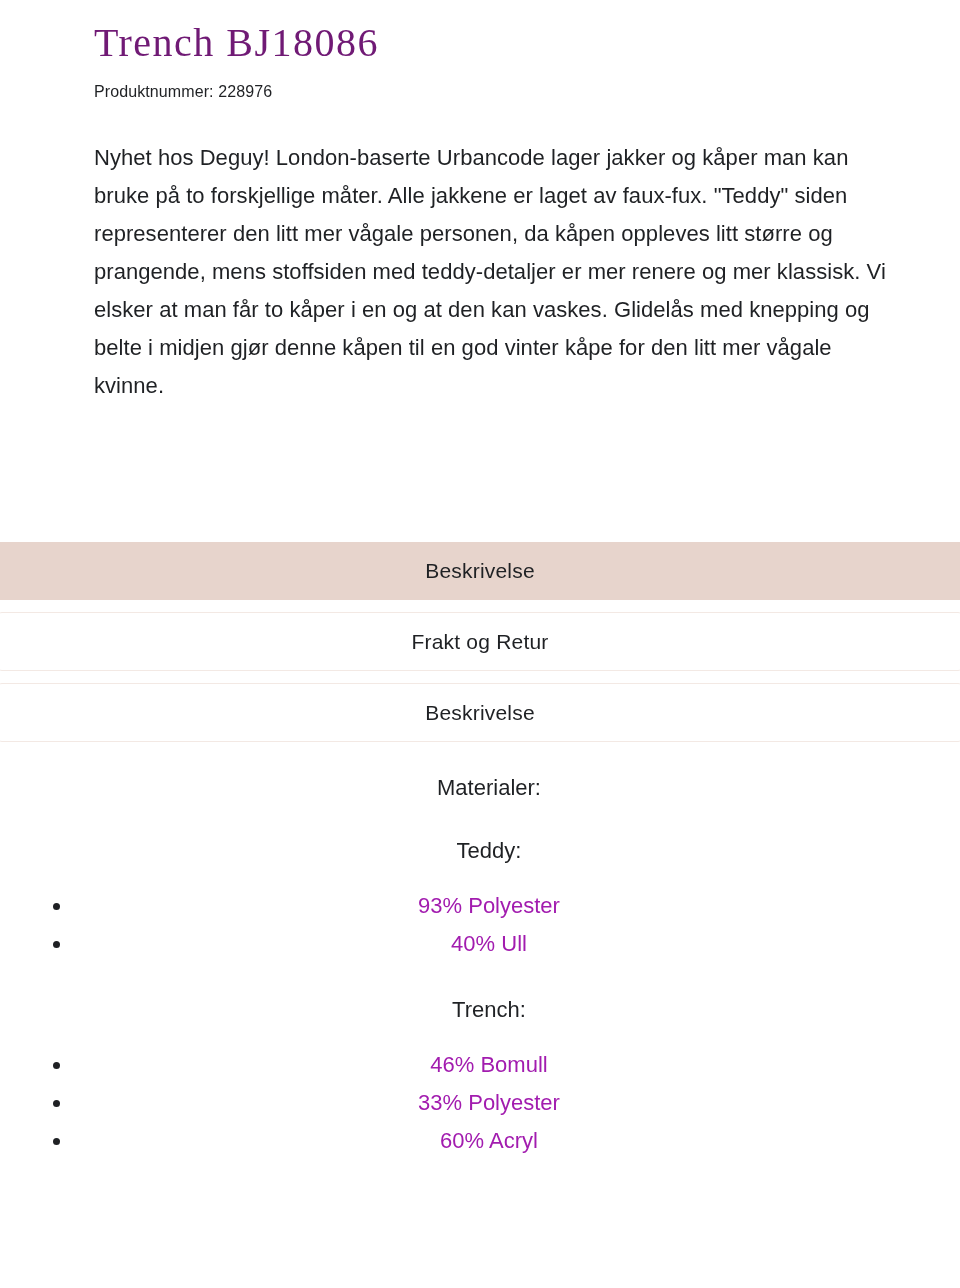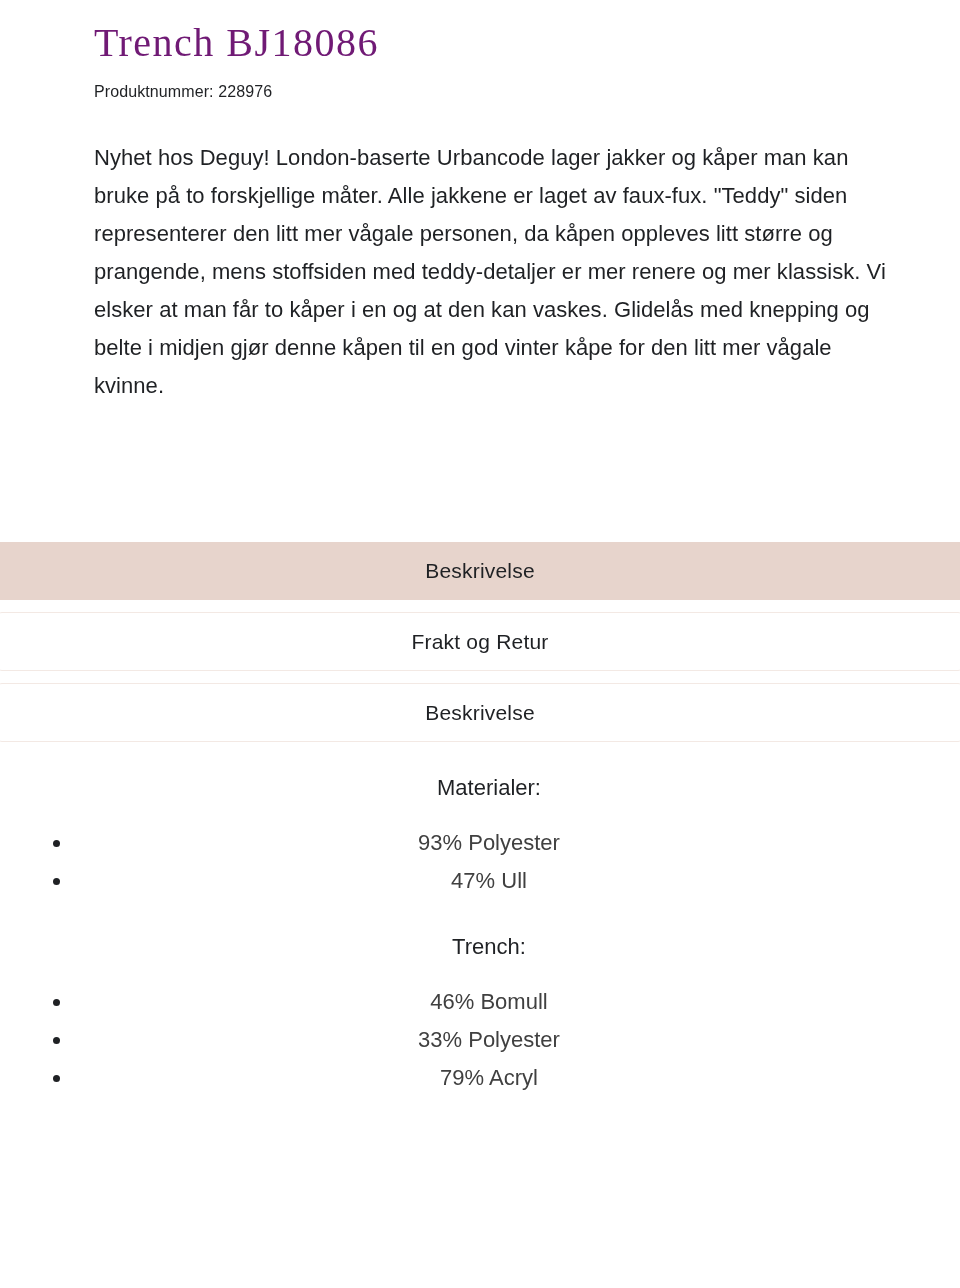--- a/index.html
+++ b/index.html
@@ -118,21 +118,21 @@
     margin: 0;
     padding: 20px 0 0 0;
     list-style: none;
     text-align: center;
   }
   .materials-list li {
     position: relative;
     font-size: 22px;
     line-height: 38px;
     font-weight: 400;
-    color: #404040;
+    color: #a21caf;
   }
   .materials-list li::before {
     content: "";
     position: absolute;
     left: 32px;
     top: 16px;
     width: 7px;
     height: 7px;
     border-radius: 50%;
     background: #1f2124;
@@ -158,26 +158,27 @@
       <span class="accordion-label">Frakt og Retur</span>
     </div>
     <div class="accordion-item is-collapsed">
       <span class="accordion-label">Beskrivelse</span>
     </div>
   </div>
 
   <div class="materials">
     <p class="materials-heading">Materialer:</p>
 
+    <p class="materials-heading sub">Teddy:</p>
     <ul class="materials-list">
       <li>93% Polyester</li>
-      <li>47% Ull</li>
+      <li>40% Ull</li>
     </ul>
 
     <p class="materials-heading sub">Trench:</p>
     <ul class="materials-list">
       <li>46% Bomull</li>
       <li>33% Polyester</li>
-      <li>79% Acryl</li>
+      <li>60% Acryl</li>
     </ul>
   </div>
 
 </div>
 
 </body></html>

